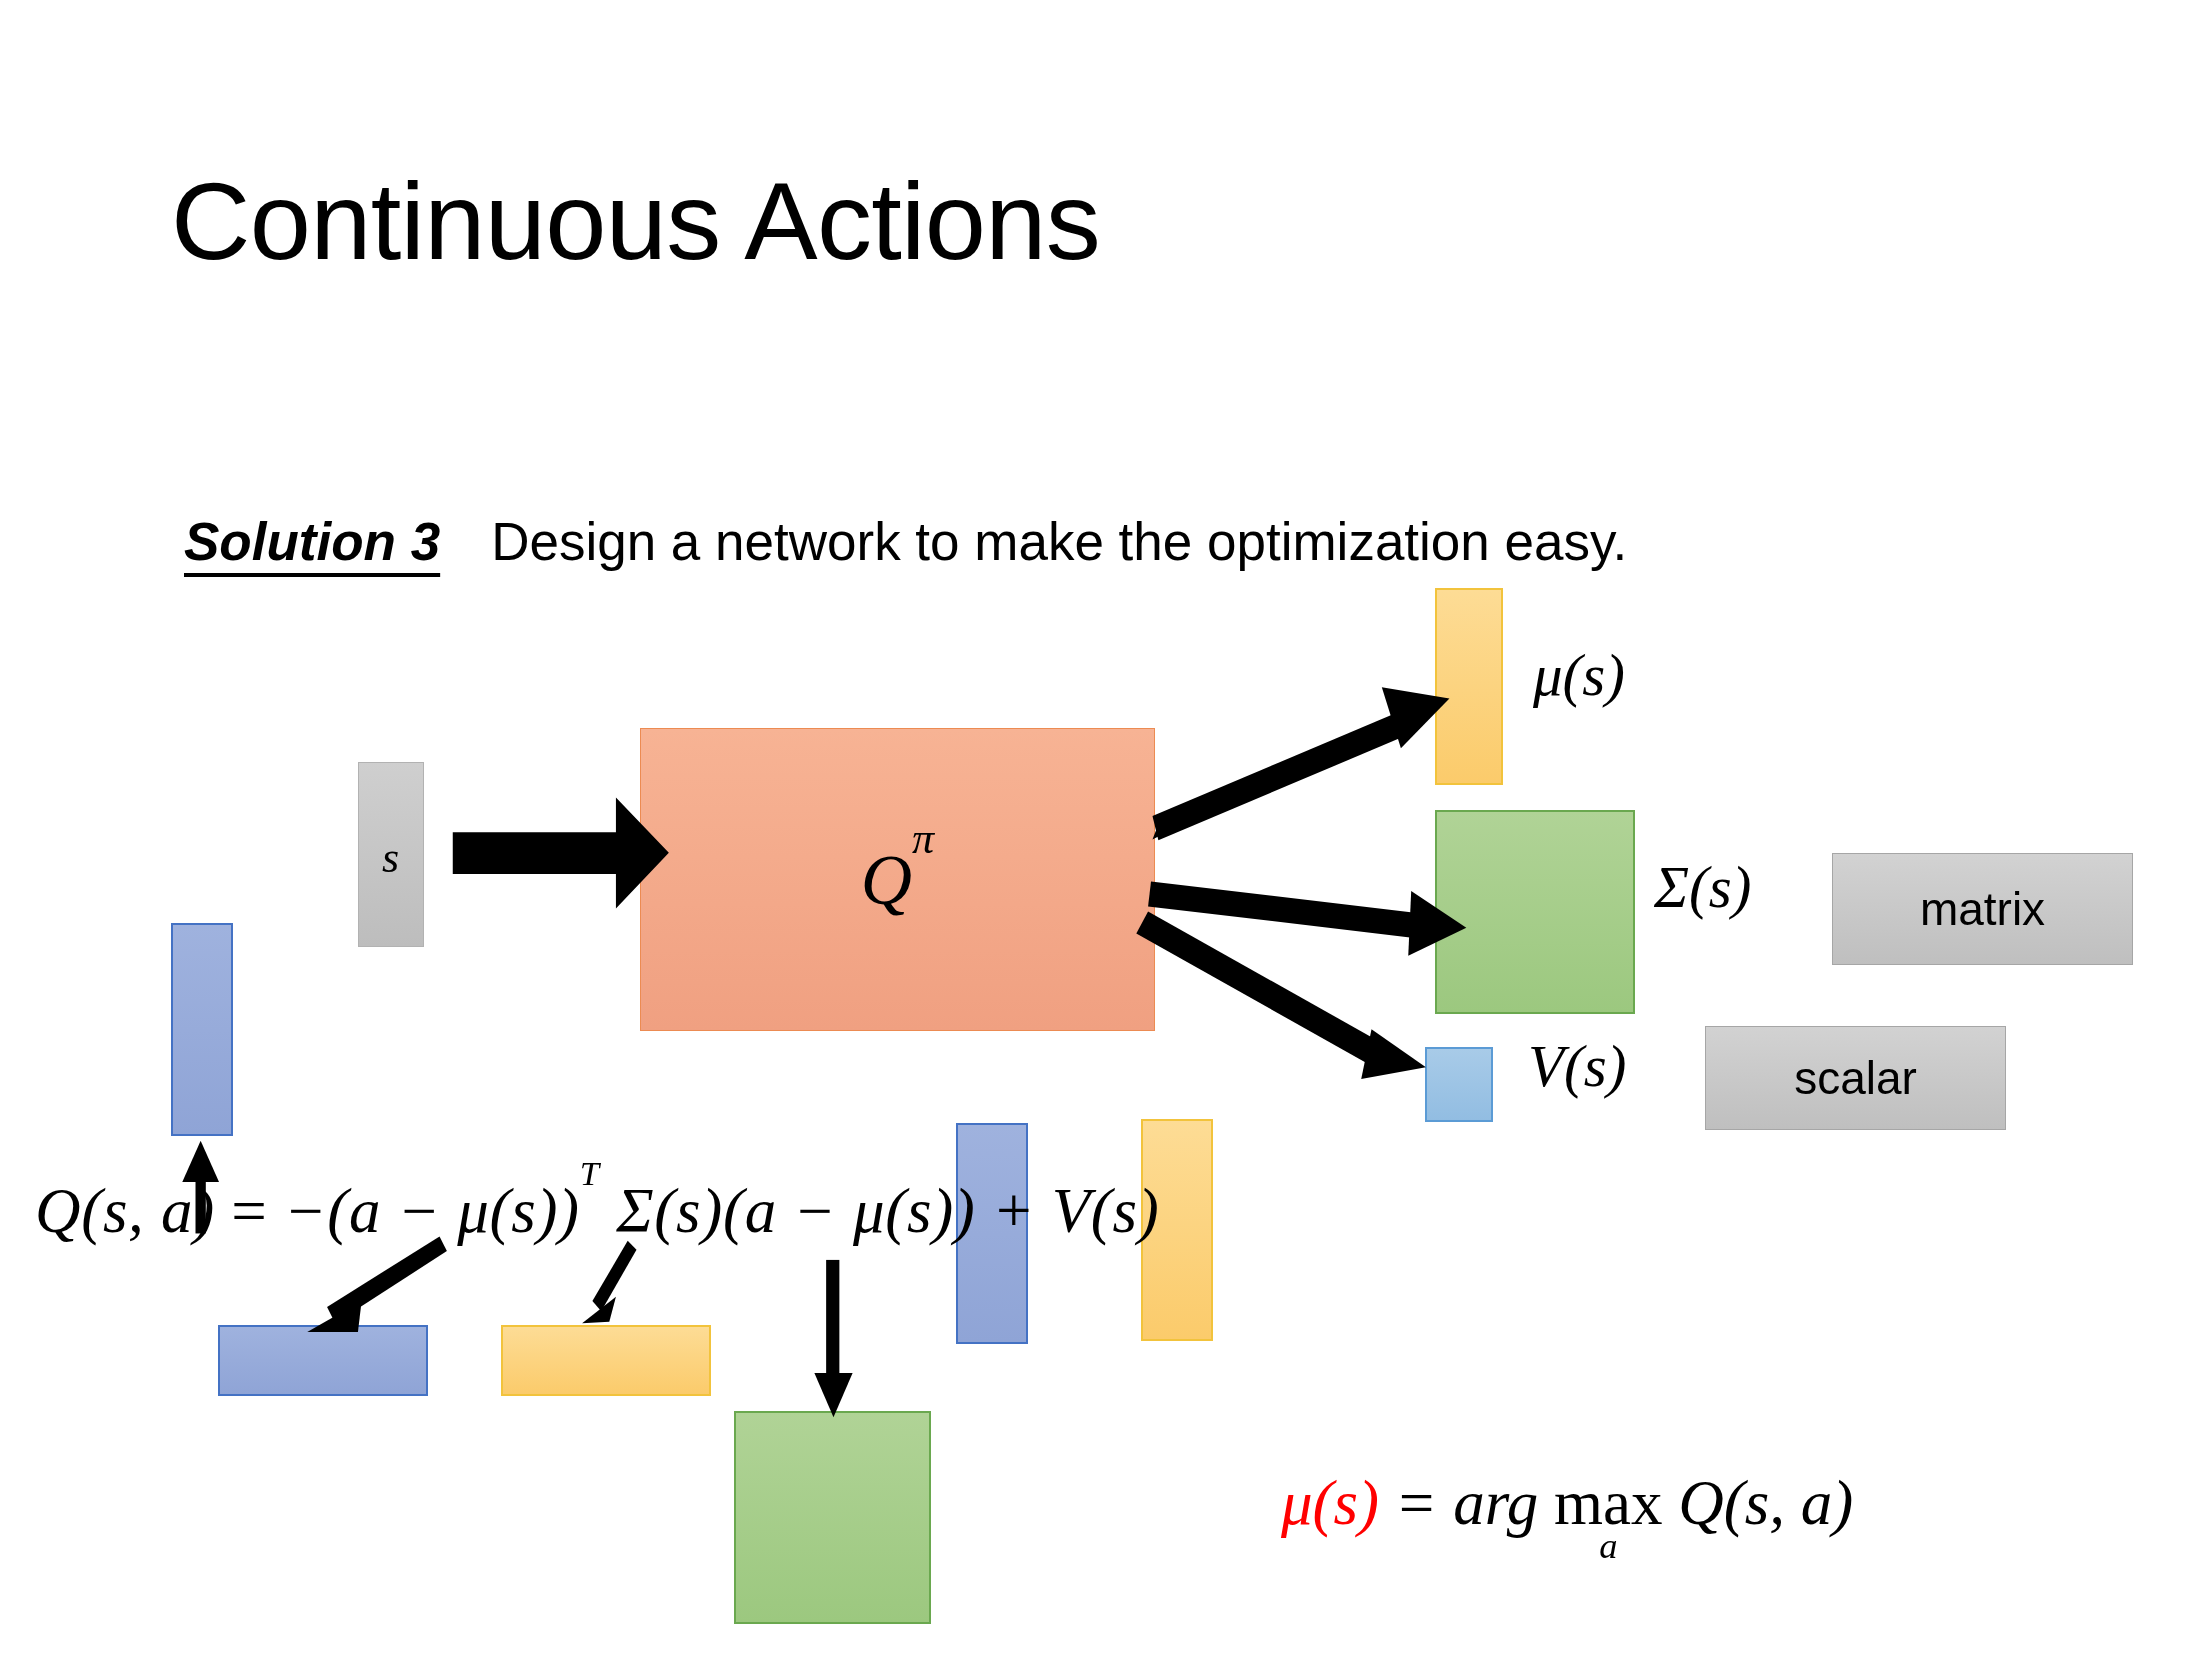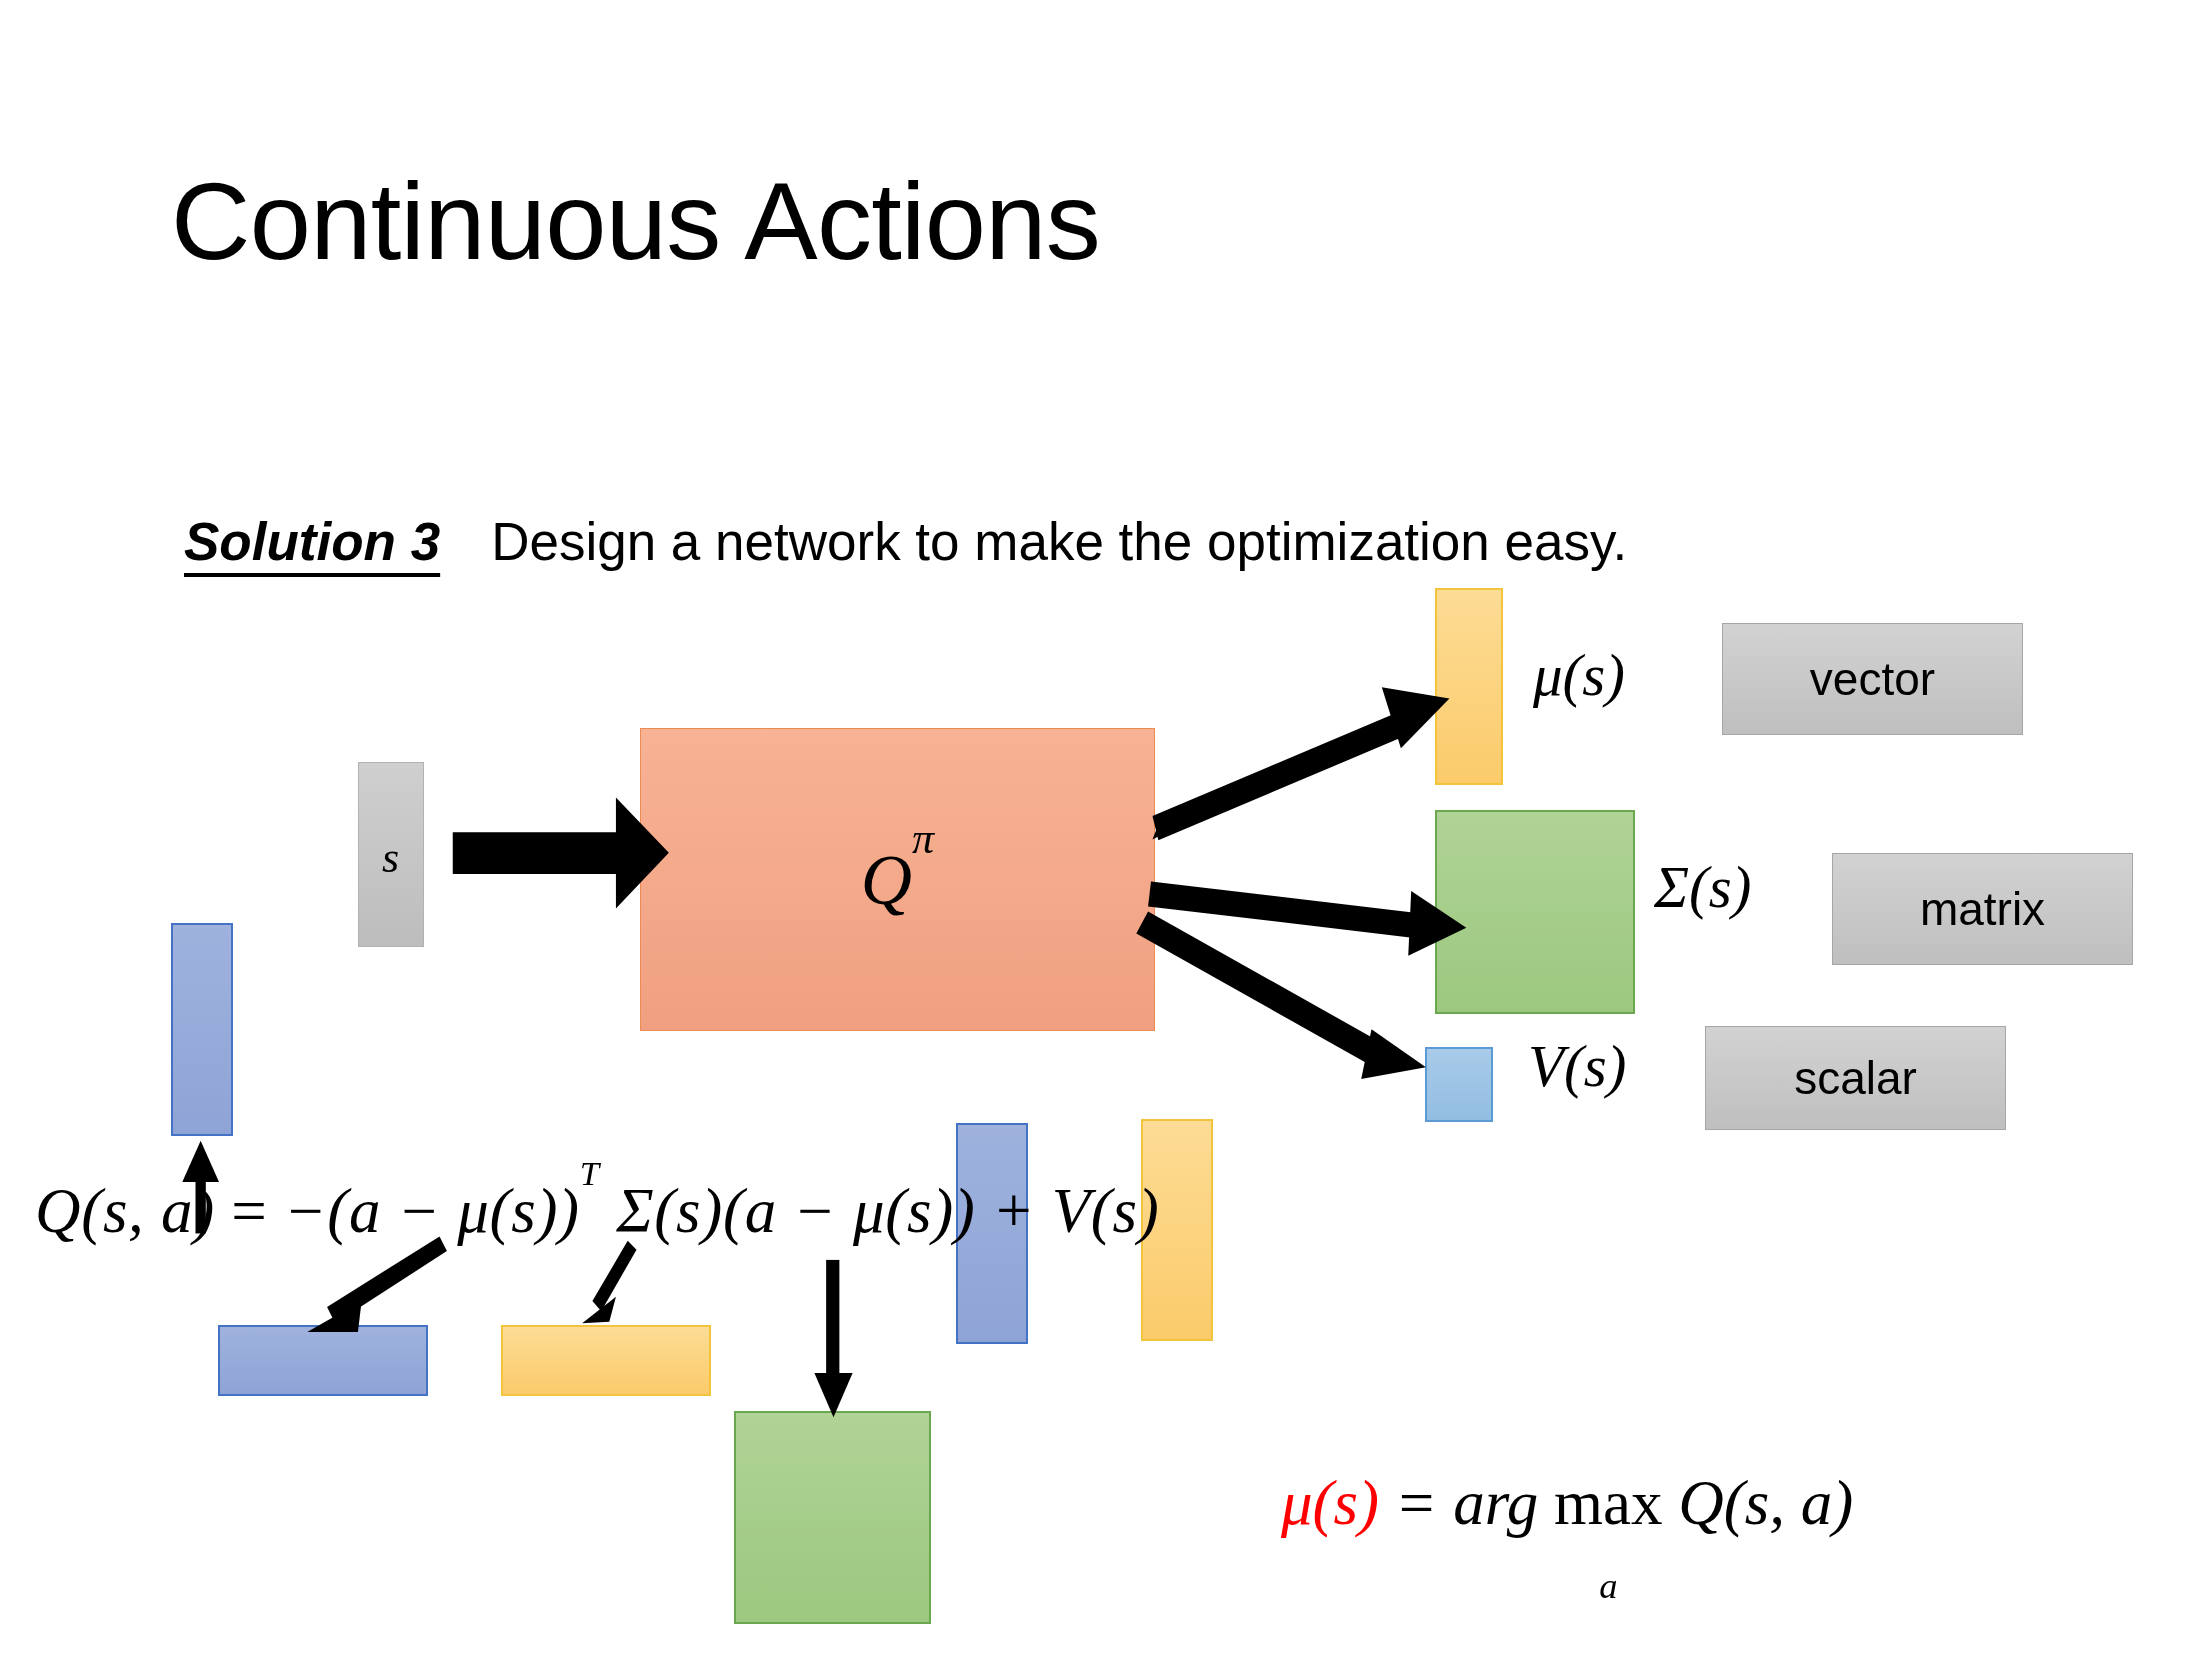--- a/index.html
+++ b/index.html
@@ -169,21 +169,20 @@
     z-index: 5;
     margin-top: 34px;
   }
   #argmax-eq .red { color: #ff0000; }
   .maxwrap {
     display: inline-flex;
     flex-direction: column;
     align-items: center;
     vertical-align: baseline;
     line-height: 0.95;
-    gap: 40px;
   }
   .maxwrap .sub {
     font-size: 0.58em;
     margin-top: -4.4px;
   }
 
   svg.overlay {
     position: absolute;
     left: 0;
     top: 0;
@@ -231,21 +230,20 @@
 
   <div class="box gray-input" style="left:358px; top:762px; width:66px; height:185px;"></div>
   <div class="s-label" style="left:382px; top:832px;">s</div>
 
   <div class="box qbox" style="left:640px; top:728px; width:515px; height:303px;">
     <span class="q-sym"><span>Q</span><sup>π</sup></span>
   </div>
 
   <div class="box yellow" style="left:1435px; top:588px; width:68px; height:197px;"></div>
   <div class="math" style="left:1533px; top:641px; font-size:59px;">μ(s)</div>
-  <div class="box gray-label" style="left:1722px; top:623px; width:301px; height:112px;">vector</div>
 
   <div class="box green" style="left:1435px; top:810px; width:200px; height:204px;"></div>
   <div class="math" style="left:1654px; top:853px; font-size:59px;text-align:right;">Σ(s)</div>
   <div class="box gray-label" style="left:1832px; top:853px; width:301px; height:112px;">matrix</div>
 
   <div class="box blue-light" style="left:1425px; top:1047px; width:68px; height:75px;"></div>
   <div class="math" style="left:1528px; top:1032px; font-size:59px;">V(s)</div>
   <div class="box gray-label" style="left:1705px; top:1026px; width:301px; height:104px;">scalar</div>
 
   <div class="box blue-mid" style="left:171px; top:923px; width:62px; height:213px;"></div>

